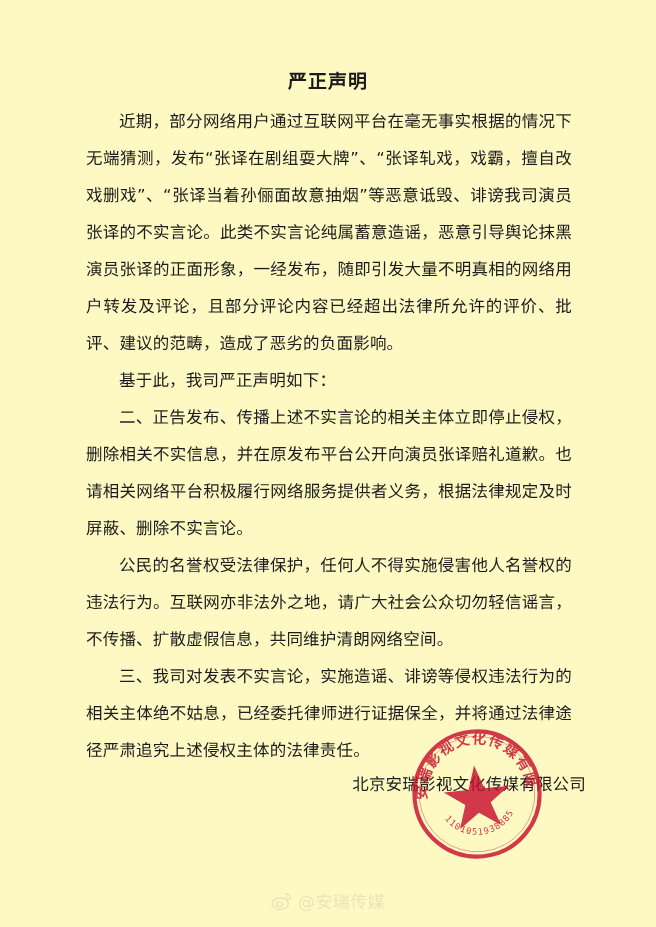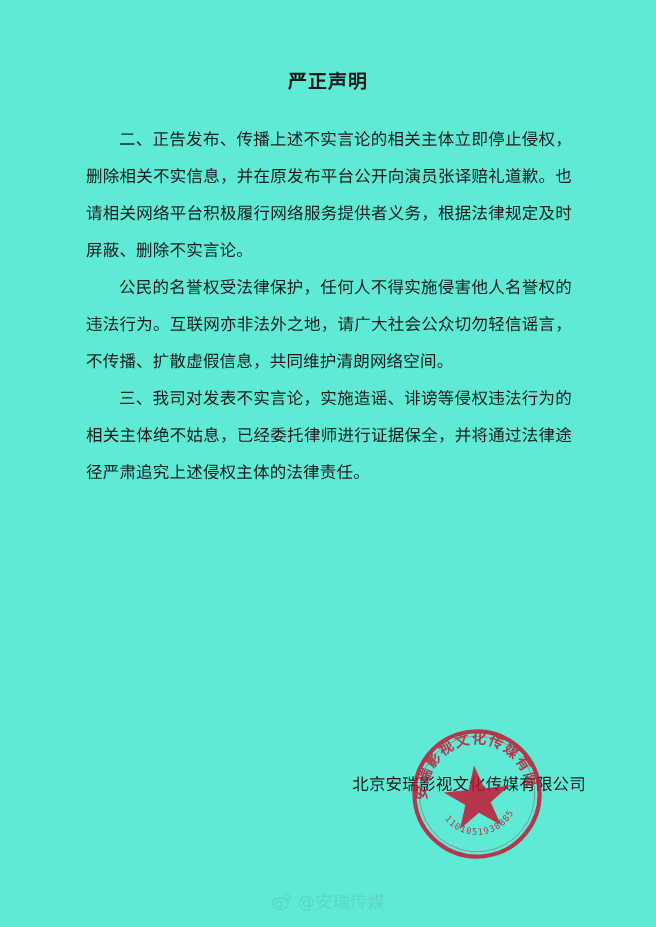--- a/index.html
+++ b/index.html
@@ -7,21 +7,21 @@
     padding: 0;
     background: #ffffff;
   }
   body {
     font-family: "DejaVu Sans", "Liberation Sans", sans-serif;
   }
   #page {
     position: relative;
     width: 656px;
     height: 927px;
-    background: #5eead4;
+    background: #fef9c3;
     overflow: hidden;
   }
 
   
   #doc-title {
     position: absolute;
     top: 66px;
     left: 0;
     width: 656px;
     text-align: center;
@@ -108,20 +108,22 @@
   }
 </style>
 </head>
 <body>
 
 <div id="page">
 
   <div id="doc-title">严正声明</div>
 
   <div id="body-text">
+    <p class="para">近期，部分网络用户通过互联网平台在毫无事实根据的情况下无端猜测，发布“张译在剧组耍大牌”、“张译轧戏，戏霸，擅自改戏删戏”、“张译当着孙俪面故意抽烟”等恶意诋毁、诽谤我司演员张译的不实言论。此类不实言论纯属蓄意造谣，恶意引导舆论抹黑演员张译的正面形象，一经发布，随即引发大量不明真相的网络用户转发及评论，且部分评论内容已经超出法律所允许的评价、批评、建议的范畴，造成了恶劣的负面影响。</p>
+    <p class="para gap-before">基于此，我司严正声明如下：</p>
     <p class="para gap-before">二、正告发布、传播上述不实言论的相关主体立即停止侵权，删除相关不实信息，并在原发布平台公开向演员张译赔礼道歉。也请相关网络平台积极履行网络服务提供者义务，根据法律规定及时屏蔽、删除不实言论。</p>
     <p class="para gap-before">公民的名誉权受法律保护，任何人不得实施侵害他人名誉权的违法行为。互联网亦非法外之地，请广大社会公众切勿轻信谣言，不传播、扩散虚假信息，共同维护清朗网络空间。</p>
     <p class="para gap-before">三、我司对发表不实言论，实施造谣、诽谤等侵权违法行为的相关主体绝不姑息，已经委托律师进行证据保全，并将通过法律途径严肃追究上述侵权主体的法律责任。</p>
   </div>
 
   <div id="signature-block">
     <div id="company-name">北京安瑞影视文化传媒有限公司</div>
   </div>
 
   <div id="seal">

